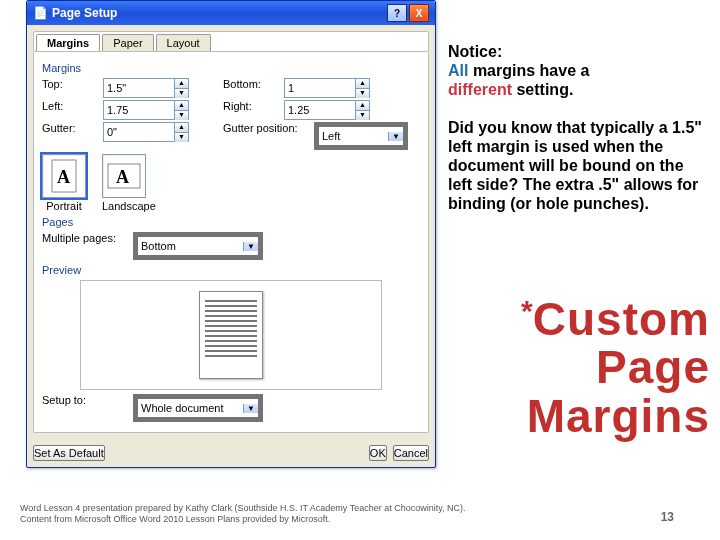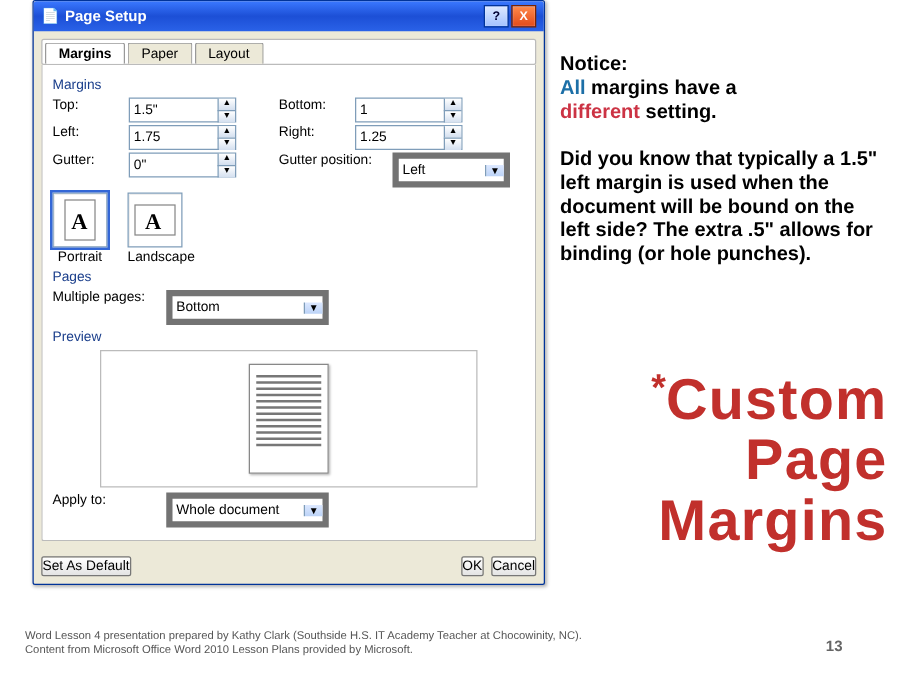--- a/index.html
+++ b/index.html
@@ -162,21 +162,21 @@
               <div class="l"></div>
               <div class="l"></div>
               <div class="l"></div>
               <div class="l"></div>
               <div class="l"></div>
               <div class="l"></div>
               <div class="l"></div>
             </div>
         </div>
         <div class="row">
-          <span class="lbl2">Apply to:</span>
+          <span class="lbl2">Setup to:</span>
           <span class="select">
               <span class="val">Whole document</span>
               <span class="dd">▼</span>
             </span>
         </div>
       </div>
       <div class="btns">
         <span class="btn">Set As Default</span>
         <span style="flex:1"></span>
         <span class="btn">OK</span>

